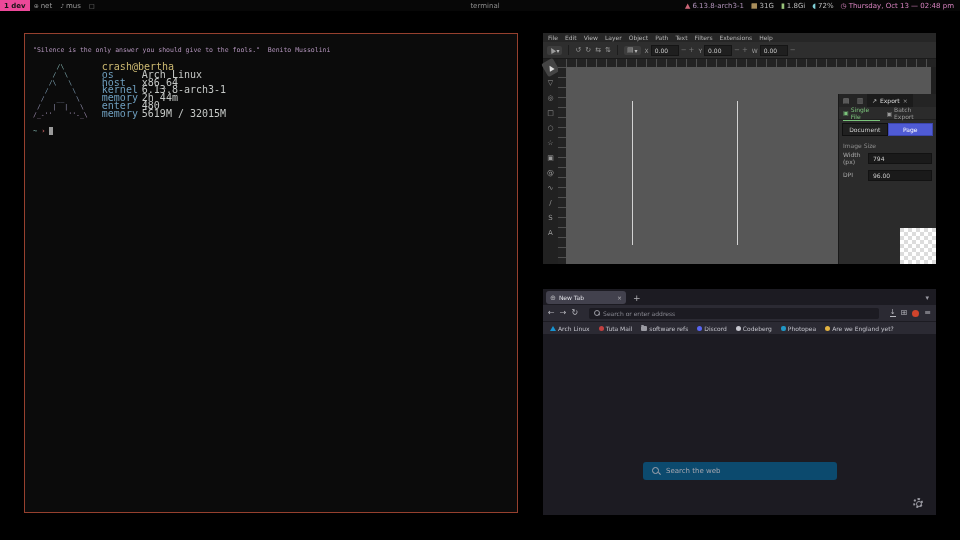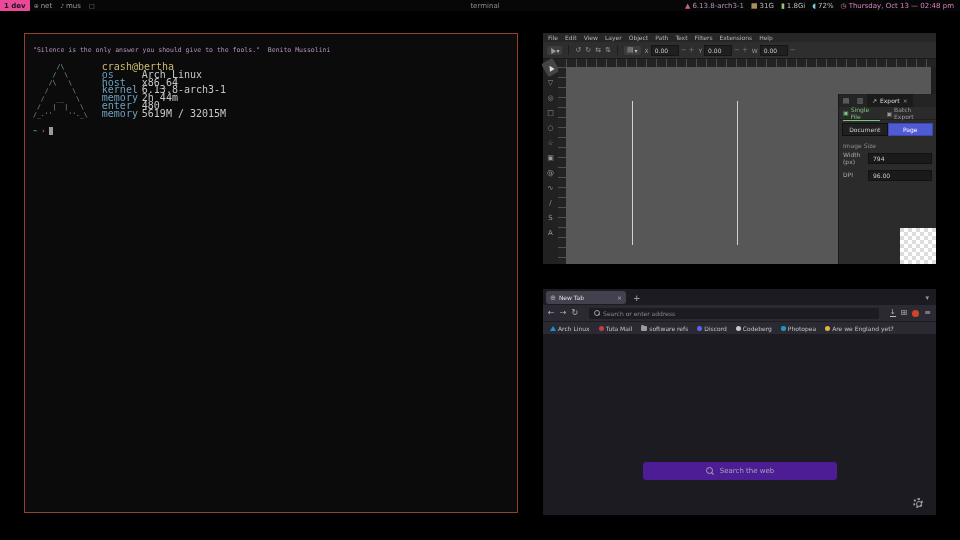--- a/index.html
+++ b/index.html
@@ -122,22 +122,22 @@
               display:flex; align-items:center; gap:9px; padding:0 7px; font-size:6px; color:#c2c2ca; }
   .bm { display:flex; align-items:center; gap:2px; }
   .bm .dot { width:5px; height:5px; border-radius:2px; flex:none; }
   .bm .tri { width:0; height:0; border-left:3px solid transparent; border-right:3px solid transparent;
              border-bottom:5px solid #1793d1; flex:none; }
   .folder { width:6px; height:5px; background:#9a9aa2; border-radius:1px; position:relative; flex:none; }
   .folder::before { content:""; position:absolute; left:0; top:-1px; width:3px; height:1px;
                     background:#9a9aa2; border-radius:1px 1px 0 0; }
   .bb-content { position:absolute; left:0; top:46px; right:0; bottom:0; background:#1c1b22; }
   .websearch { position:absolute; left:100px; top:127px; width:194px; height:18px;
-               background:#4c1d95; border-radius:3px; display:flex; align-items:center;
-               gap:6px; padding:0 9px;justify-content:center; }
+               background:#0c4a6e; border-radius:3px; display:flex; align-items:center;
+               gap:6px; padding:0 9px; }
   .mag2 { width:8px; height:8px; position:relative; flex:none; }
   .mag2::before { content:""; position:absolute; left:0; top:0; width:5px; height:5px;
                   border:1px solid #a6a6af; border-radius:50%; }
   .mag2::after { content:""; position:absolute; left:5.5px; top:5.5px; width:3px; height:1px;
                  background:#a6a6af; transform:rotate(45deg); }
   .wstext { color:#a6a6af; font-size:7px; }
   .gear { position:absolute; right:13px; bottom:7px; width:10px; height:10px; }
   .gear::before { content:""; position:absolute; inset:0; border-radius:50%;
                   border:2px dotted #9a9aa2; }
   .gear::after { content:""; position:absolute; left:3px; top:3px; width:4px; height:4px;

